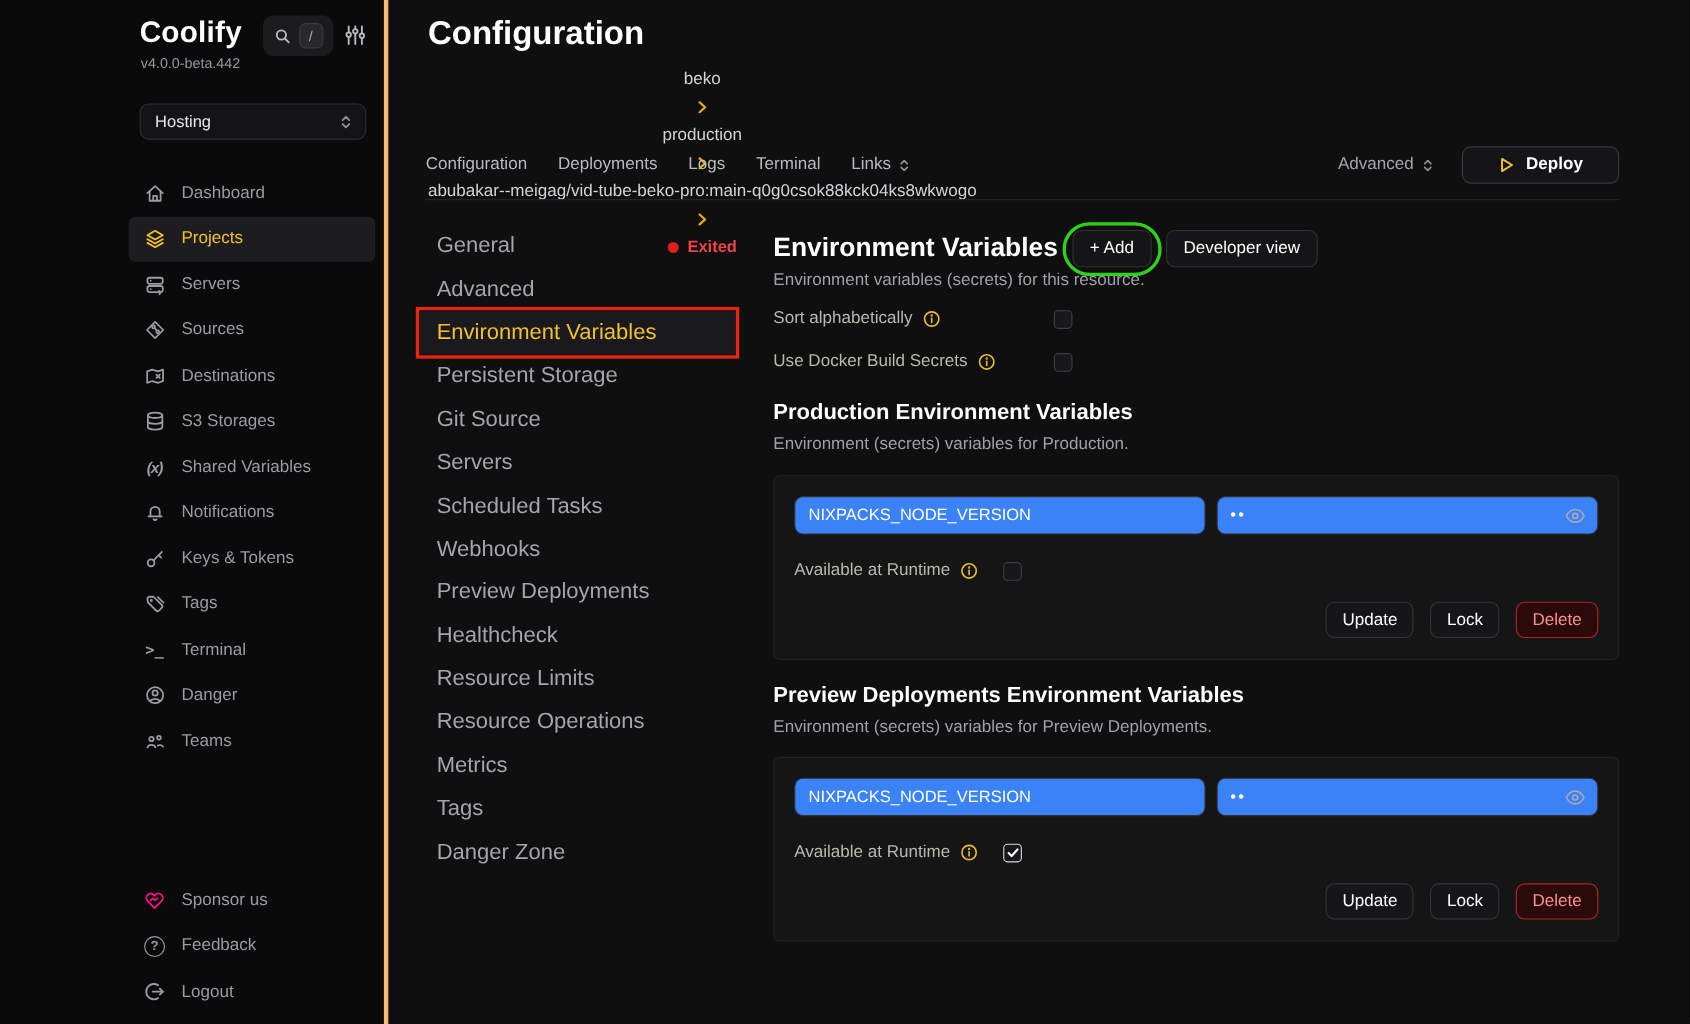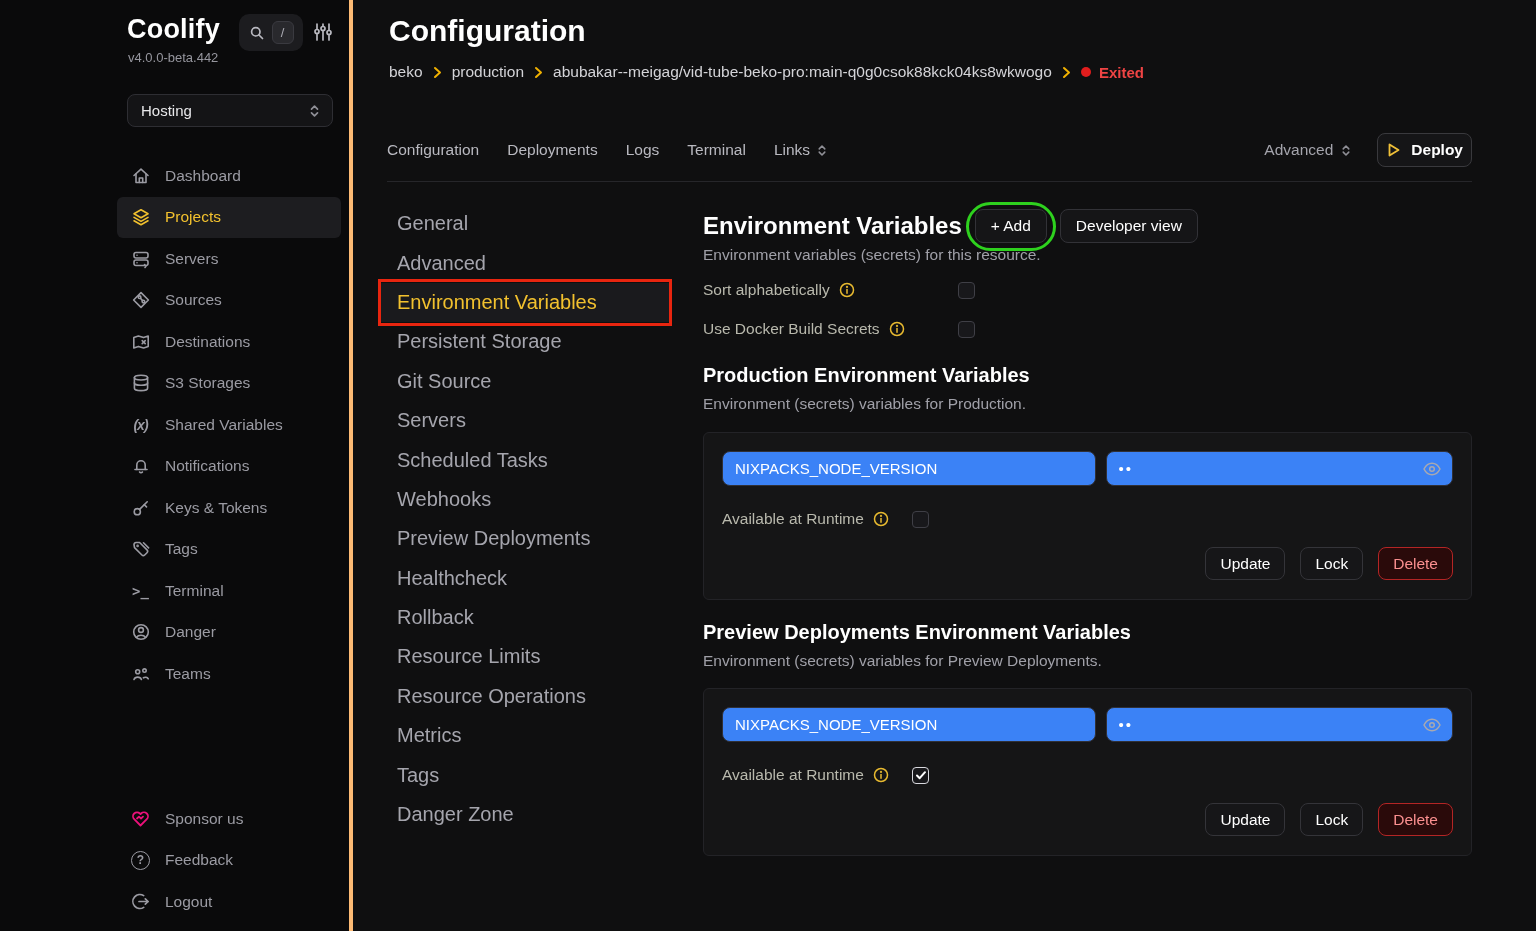--- a/index.html
+++ b/index.html
@@ -25,33 +25,33 @@
   .nav-item.active { background:#1d1d20; color:#f2c12e; }
   .nav-item.active .ic { color:#f2c12e; }
   .nav-item.sponsor .ic { color:#ed117b; }
   .icon-var::before { content:"(x)"; font-style:italic; font-weight:700; font-size:14px; letter-spacing:-1px; }
   .icon-term::before { content:">_"; font-family:"DejaVu Sans Mono", monospace; font-weight:700; font-size:14px; }
   .icon-help { width:19px; height:19px; border:1.7px solid currentColor; border-radius:50%; display:flex; align-items:center; justify-content:center; }
   .icon-help::before { content:"?"; font-size:12px; font-weight:700; }
 
   
   .page-title { position:absolute; left:389px; top:14px; font-size:30px; font-weight:800; color:#fff; }
-  .breadcrumb { position:absolute; left:389px; top:63px; display:flex; align-items:center; gap:10px; font-size:15.5px; color:#d4d4d8; }
+  .breadcrumb { position:absolute; left:389px; top:63px; display:flex; align-items:center; gap:10px; font-size:15.5px; color:#d4d4d8;flex-direction:column; }
   .crumb-sep { color:#f0b100; display:flex; }
   .status { display:flex; align-items:center; gap:8px; }
   .status-dot { width:10px; height:10px; border-radius:50%; background:#e11d1d; }
   .status-label { color:#ef4444; font-weight:700; font-size:15px; }
 
   
   .tabbar { position:absolute; left:387px; top:133px; width:1085px; height:34px; display:flex; align-items:center; }
   .tabs { display:flex; align-items:center; gap:28px; }
   .tab { font-size:15.5px; color:#b9b9c0; cursor:pointer; display:flex; align-items:center; gap:6px; }
   .tab-spacer { flex:1; }
   .advanced { font-size:15.5px; color:#a4a4ac; display:flex; align-items:center; gap:7px; margin-right:25px; cursor:pointer; }
-  .deploy-btn { height:34px; padding:0 8px; background:#151517; border:1px solid #39393d; border-radius:8px; display:flex; align-items:center; gap:10px; color:#fff; font-size:15.5px; font-weight:700; cursor:pointer; }
+  .deploy-btn { height:34px; padding:0 32px; background:#151517; border:1px solid #39393d; border-radius:8px; display:flex; align-items:center; gap:10px; color:#fff; font-size:15.5px; font-weight:700; cursor:pointer; }
   .deploy-btn svg { color:#f0c038; }
   .tab-divider { position:absolute; left:387px; top:181px; width:1085px; height:1px; background:#26262a; }
 
   
   .subnav { position:absolute; left:381px; top:204px; width:288px; }
   .subnav-item { position:relative; height:39.4px; display:flex; align-items:center; padding:0 16px; font-size:20px; color:#a5a5ad; cursor:pointer; }
   .subnav-item.active { background:#1a1a1d; color:#f2c12e; }
   .anno-red { position:absolute; left:-3px; right:-3px; top:-4px; bottom:-4px; border:3px solid #e8250f; pointer-events:none; }
 
   
@@ -352,21 +352,20 @@
       <span>Environment Variables</span>
       <span class="anno-red"></span>
     </div>
     <div class="subnav-item">Persistent Storage</div>
     <div class="subnav-item">Git Source</div>
     <div class="subnav-item">Servers</div>
     <div class="subnav-item">Scheduled Tasks</div>
     <div class="subnav-item">Webhooks</div>
     <div class="subnav-item">Preview Deployments</div>
     <div class="subnav-item">Healthcheck</div>
-    <div class="subnav-item">Rollback</div>
     <div class="subnav-item">Resource Limits</div>
     <div class="subnav-item">Resource Operations</div>
     <div class="subnav-item">Metrics</div>
     <div class="subnav-item">Tags</div>
     <div class="subnav-item">Danger Zone</div>
   </div>
 
   <div class="main">
 
     <div class="head-row">

